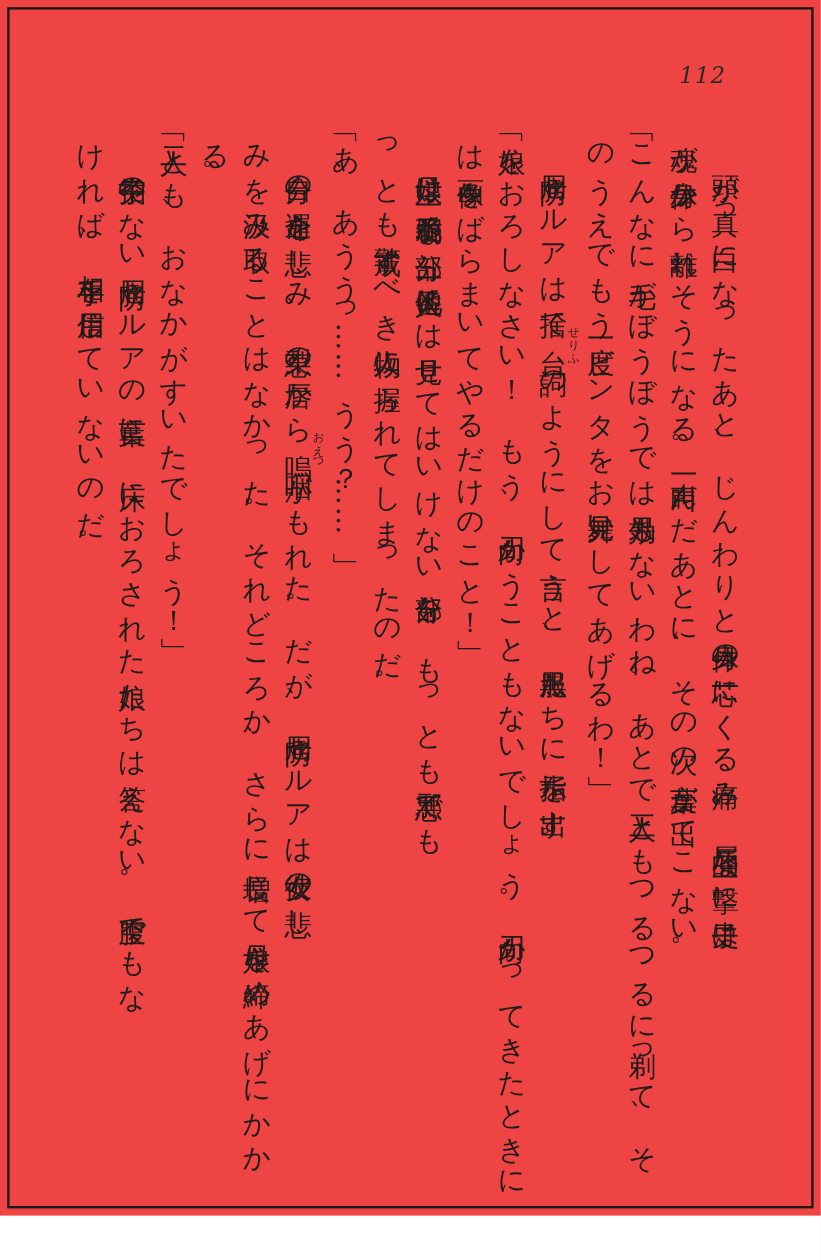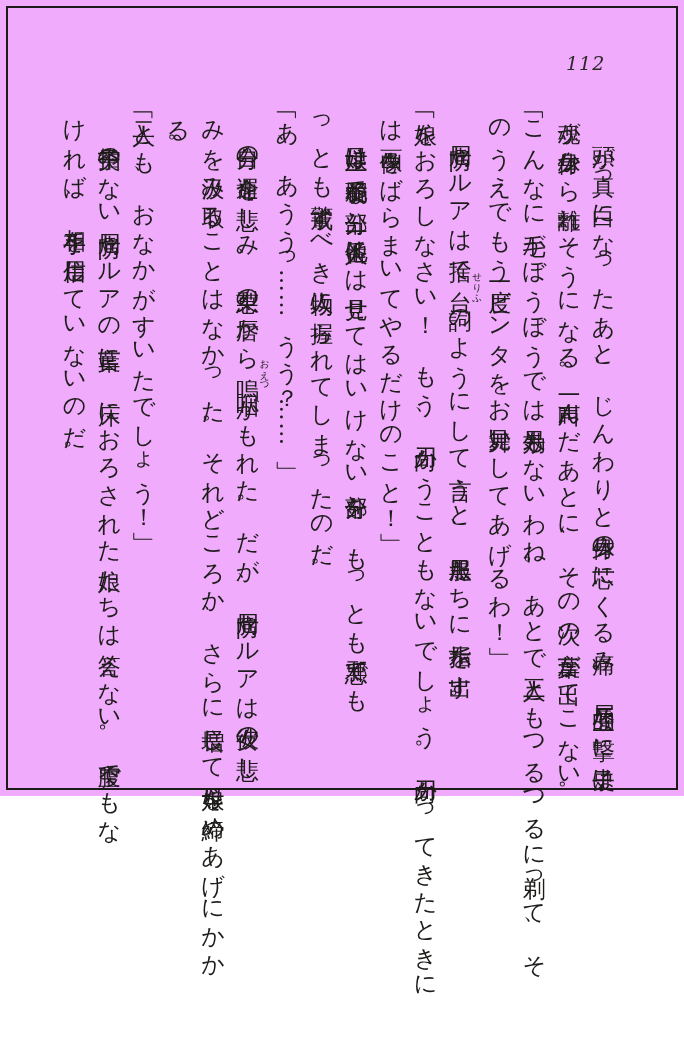--- a/index.html
+++ b/index.html
@@ -8,22 +8,22 @@
     background: #ffffff;
   }
   body {
     width: 684px;
     height: 1050px;
     overflow: hidden;
   }
   .page {
     position: relative;
     width: 684px;
-    height: 796px;
-    background: #f0abfc;
+    height: 1013px;
+    background: #ef4444;
     font-family: "DejaVu Serif", "Liberation Serif", serif;
     color: #1d1c1a;
   }
   .frame {
     position: absolute;
     inset: 6px;
     border: 2px solid #1c1b19;
     pointer-events: none;
   }
   .page-number {

